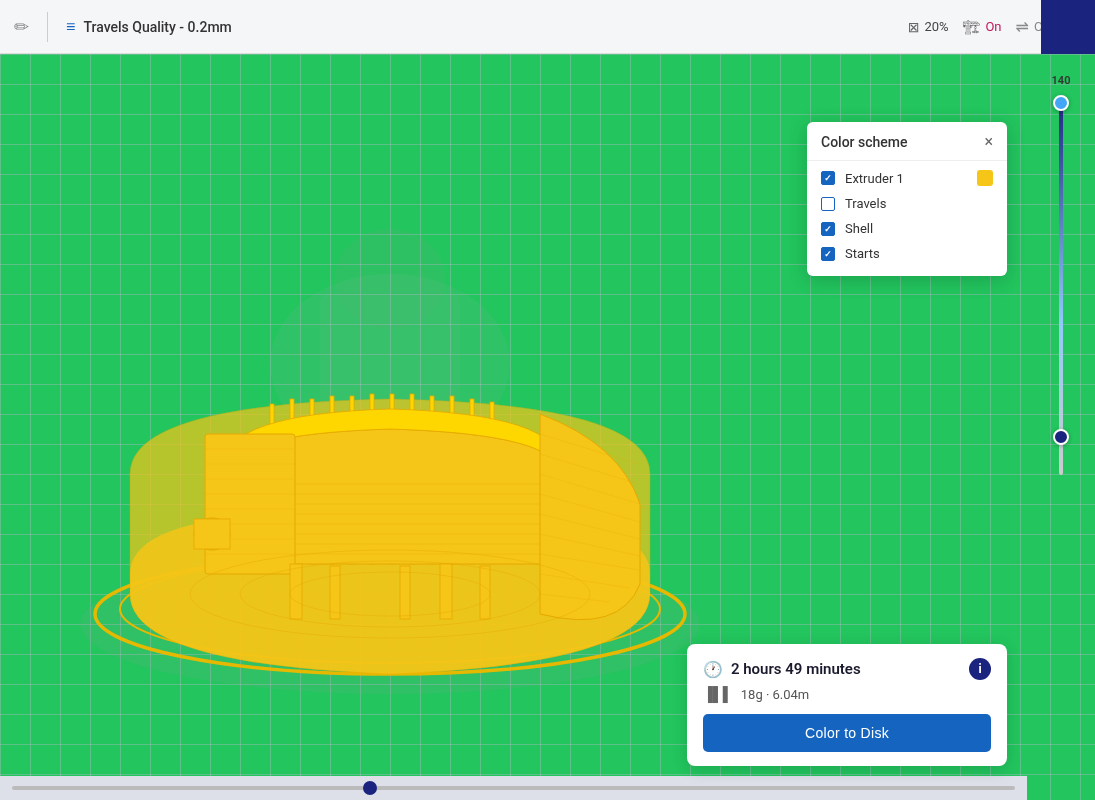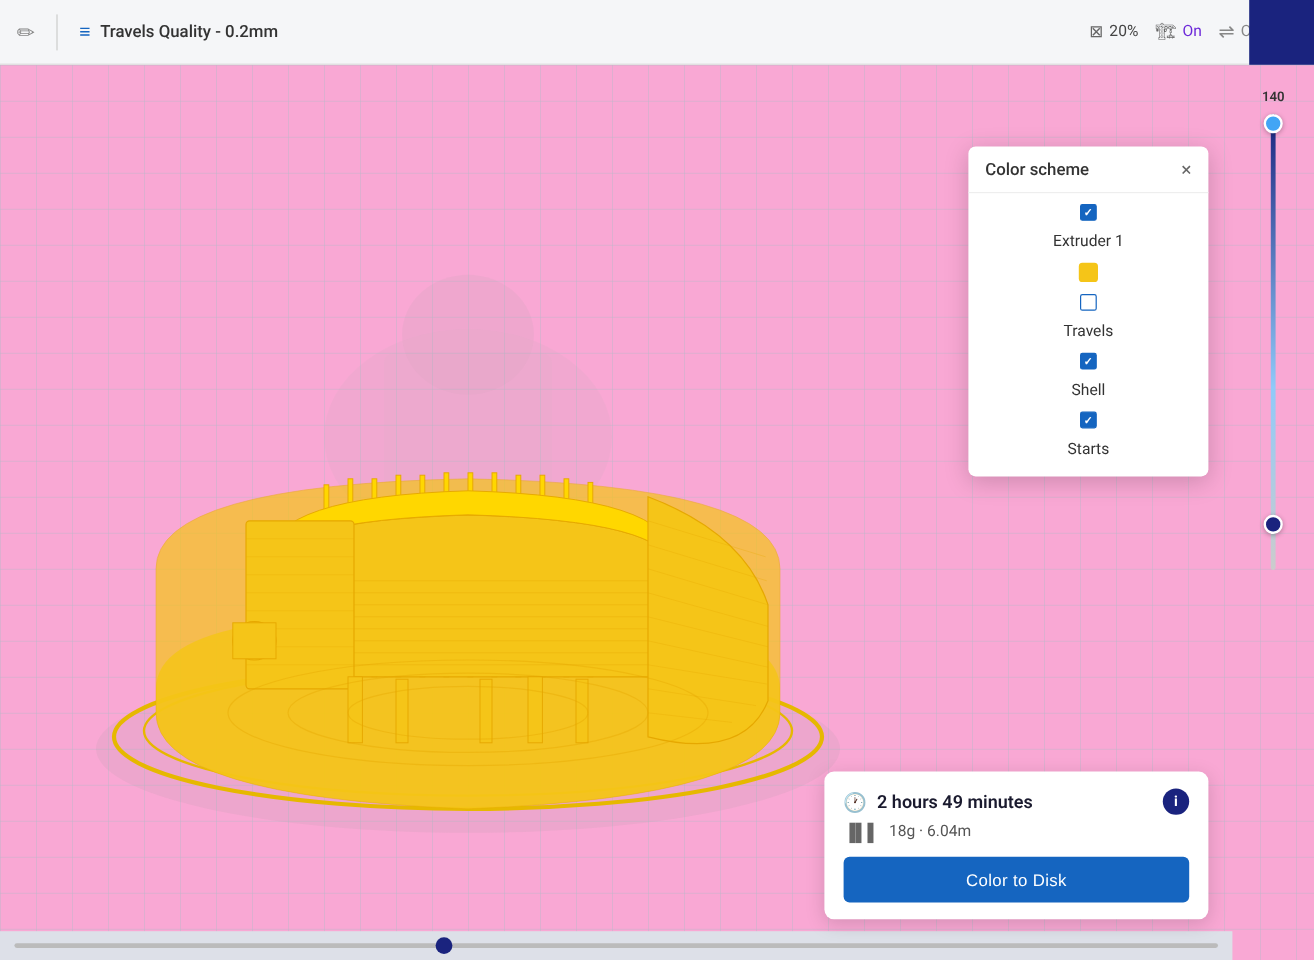--- a/index.html
+++ b/index.html
@@ -59,21 +59,21 @@
       gap: 5px;
       font-size: 13px;
       color: #444;
     }
     .toolbar-stat-icon {
       color: #666;
       font-size: 14px;
     }
     .toolbar-on {
       font-size: 13px;
-      color: #6d28d9;
+      color: #be185d;
     }
     .toolbar-off {
       font-size: 13px;
       color: #888;
     }
     .toolbar-split-icon {
       color: #888;
       font-size: 16px;
     }
     .toolbar-corner {
@@ -81,21 +81,21 @@
       top: 0; right: 0;
       width: 54px;
       height: 54px;
       background: #1a237e;
     }
 
     
     #viewport {
       position: absolute;
       top: 54px; left: 0; right: 0; bottom: 0;
-      background: #f9a8d4;
+      background: #22c55e;
       overflow: hidden;
     }
 
     
     .grid-bg {
       position: absolute;
       top: 0; left: 0; right: 0; bottom: 0;
       background-image:
         linear-gradient(rgba(180,185,200,0.4) 1px, transparent 1px),
         linear-gradient(90deg, rgba(180,185,200,0.4) 1px, transparent 1px);
@@ -246,21 +246,20 @@
     }
     .panel-list {
       padding: 4px 0 10px;
     }
     .panel-item {
       display: flex;
       align-items: center;
       padding: 5px 14px;
       gap: 10px;
       cursor: pointer;
-      flex-direction: column;
     }
     .panel-checkbox {
       width: 14px;
       height: 14px;
       border: 1.5px solid #1565c0;
       border-radius: 2px;
       display: flex;
       align-items: center;
       justify-content: center;
       flex-shrink: 0;

